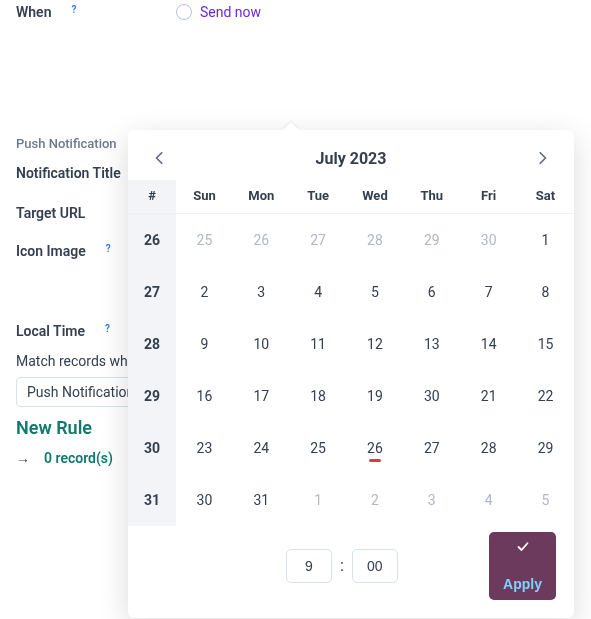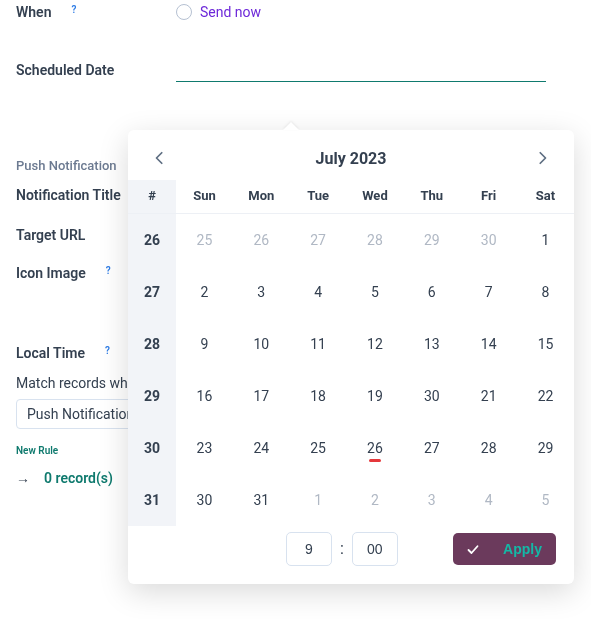--- a/index.html
+++ b/index.html
@@ -80,21 +80,21 @@
     border-radius: 4px;
     padding: 6px 10px;
     font-size: 14px;
     color: #344050;
     min-width: 110px;
     background:#fff;
   }
   .link {
     color: #0f7a6e;
     font-weight: 600;
-    font-size: 10px;
+    font-size: 18px;
     cursor: pointer;
   }
   .arrow-records {
     display:flex; align-items:center; gap:14px; font-size:14px; margin-top:12px;
   }
   .arrow-records .arrow { font-weight:600; color:#344050;}
   .records-link { color:#0f7a6e; font-weight:600; cursor:pointer;text-align:center;}
 
   
   .popover {
@@ -188,28 +188,29 @@
     width: 46px;
     height: 34px;
     border: 1px solid #d8e2ef;
     border-radius: 5px;
     text-align: center;
     font-size: 14px;
     color:#344050;
   }
   .apply-btn {
     background: #6b3a5c;
-    color: #14b8a6;
+    color: #7dd3fc;
     border: none;
     border-radius: 5px;
     padding: 8px 14px;
     font-size: 14px;
     font-weight: 600;
     display:flex; align-items:center; gap:24px;
     cursor:pointer;
+    flex-direction:column;
   }
   .check {
     width:12px;height:12px;display:inline-block;
   }
 </style>
 </head>
 <body>
 
 <div class="form-area">
   
@@ -223,26 +224,20 @@
         <span class="radio-circle"></span>
         <span>Send now</span>
       </label>
       <div style="height:6px"></div>
     </div>
   </div>
 
   <div class="spacer"></div>
 
   
-  <div class="row">
-    <div class="label-col" style="padding-top:2px;">
-      <span>Scheduled Date</span>
-    </div>
-    <input class="input-underline" type="text" value="" style="">
-  </div>
 
   <div style="height:76px"></div>
 
   <div class="section-sub">Push Notification</div>
 
   <div style="height:10px"></div>
   <div class="label-col">Notification Title</div>
 
   <div style="height:20px"></div>
   <div class="label-col">Target URL</div>

